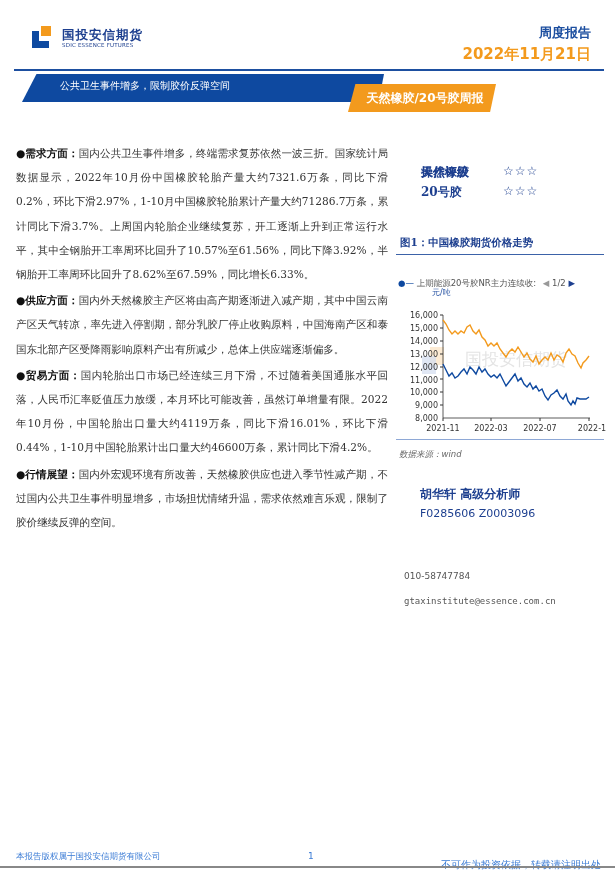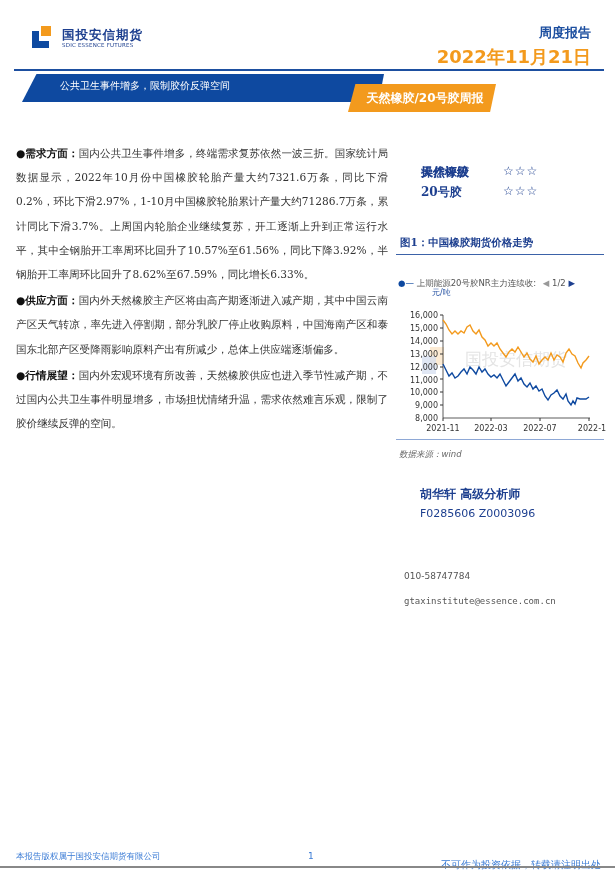--- a/index.html
+++ b/index.html
@@ -2,21 +2,21 @@
 <html><head>
 <meta charset="utf-8">
 <style>
   html, body { margin:0; padding:0; background:#fff; }
   body { width:615px; height:870px; position:relative; overflow:hidden; font-family:"DejaVu Sans","Liberation Sans",sans-serif; color:#222; }
   .abs { position:absolute; }
   .logo-mark { left:32px; top:26px; width:22px; height:22px; }
   .logo-cn { left:62px; top:27px; font-size:12.5px; color:#1d3f8f; font-weight:bold; letter-spacing:1px; }
   .logo-en { left:62px; top:42px; font-size:5.5px; color:#1d3f8f; letter-spacing:0.2px; }
   .report-type { right:24px; top:24px; font-size:13px; color:#1d4fa0; font-weight:bold; }
-  .report-date { right:24px; top:45px; font-size:18px; color:#f39a1d; font-weight:bold; }
+  .report-date { right:24px; top:45px; font-size:15px; color:#f39a1d; font-weight:bold; }
   .hline { left:14px; top:69px; width:590px; height:2px; background:#1d4fa0; }
   .banner-blue { left:22px; top:74px; width:362px; height:28px; background:#0e49a0; clip-path:polygon(4% 0,100% 0,98.5% 100%,0 100%); }
   .banner-title { left:60px; top:79px; width:320px; text-align:left; font-size:10px; color:#fff; }
   .banner-orange { left:348px; top:84px; width:148px; height:28px; background:#f39a1d; clip-path:polygon(5% 0,100% 0,96% 100%,0 100%); }
   .banner-sub { left:360px; top:90px; width:130px; text-align:center; font-size:12px; color:#fff; font-weight:bold; }
 
   .left-col { left:16px; top:141px; width:372px; font-family:"DejaVu Serif","Liberation Serif",serif; font-size:10.6px; line-height:24.2px; color:#333; text-align:justify; }
   .para { margin:0 0 2px 0; }
   .para b { color:#111; }
   .bullet { font-weight:bold; color:#111; }
@@ -54,20 +54,21 @@
 <div class="abs hline"></div>
 
 <div class="abs banner-blue"></div>
 <div class="abs banner-title">公共卫生事件增多，限制胶价反弹空间</div>
 <div class="abs banner-orange"></div>
 <div class="abs banner-sub">天然橡胶/20号胶周报</div>
 
 <div class="abs left-col">
   <p class="para"><span class="bullet">●</span><b>需求方面</b><b>：</b><span>国内公共卫生事件增多，终端需求复苏依然一波三折。国家统计局数据显示，2022年10月份中国橡胶轮胎产量大约7321.6万条，同比下滑0.2%，环比下滑2.97%，1-10月中国橡胶轮胎累计产量大约71286.7万条，累计同比下滑3.7%。上周国内轮胎企业继续复苏，开工逐渐上升到正常运行水平，其中全钢胎开工率周环比回升了10.57%至61.56%，同比下降3.92%，半钢胎开工率周环比回升了8.62%至67.59%，同比增长6.33%。</span></p>
   <p class="para"><span class="bullet">●</span><b>供应方面</b><b>：</b><span>国内外天然橡胶主产区将由高产期逐渐进入减产期，其中中国云南产区天气转凉，率先进入停割期，部分乳胶厂停止收购原料，中国海南产区和泰国东北部产区受降雨影响原料产出有所减少，总体上供应端逐渐偏多。</span></p>
+  <p class="para"><span class="bullet">●</span><b>贸易方面</b><b>：</b><span>国内轮胎出口市场已经连续三月下滑，不过随着美国通胀水平回落，人民币汇率贬值压力放缓，本月环比可能改善，虽然订单增量有限。2022年10月份，中国轮胎出口量大约4119万条，同比下滑16.01%，环比下滑0.44%，1-10月中国轮胎累计出口量大约46600万条，累计同比下滑4.2%。</span></p>
   <p class="para"><span class="bullet">●</span><b>行情展望</b><b>：</b><span>国内外宏观环境有所改善，天然橡胶供应也进入季节性减产期，不过国内公共卫生事件明显增多，市场担忧情绪升温，需求依然难言乐观，限制了胶价继续反弹的空间。</span></p>
 </div>
 
 <div class="abs rating-title">操作评级</div>
 <div class="abs rating-row" style="top:164px">天然橡胶</div>
 <div class="abs rating-stars" style="top:164px">☆☆☆</div>
 <div class="abs rating-row" style="top:184px">20号胶</div>
 <div class="abs rating-stars" style="top:184px">☆☆☆</div>
 
 <div class="abs fig-title">图1：中国橡胶期货价格走势</div>

